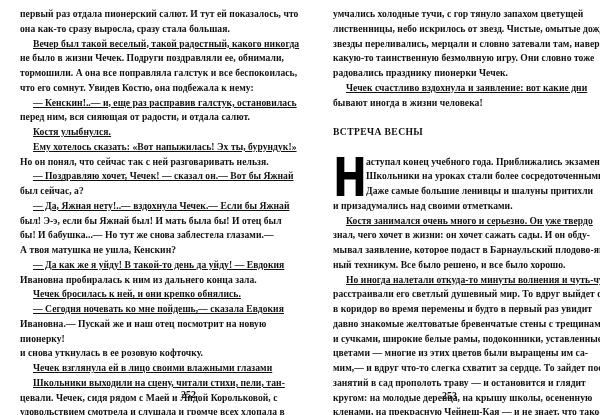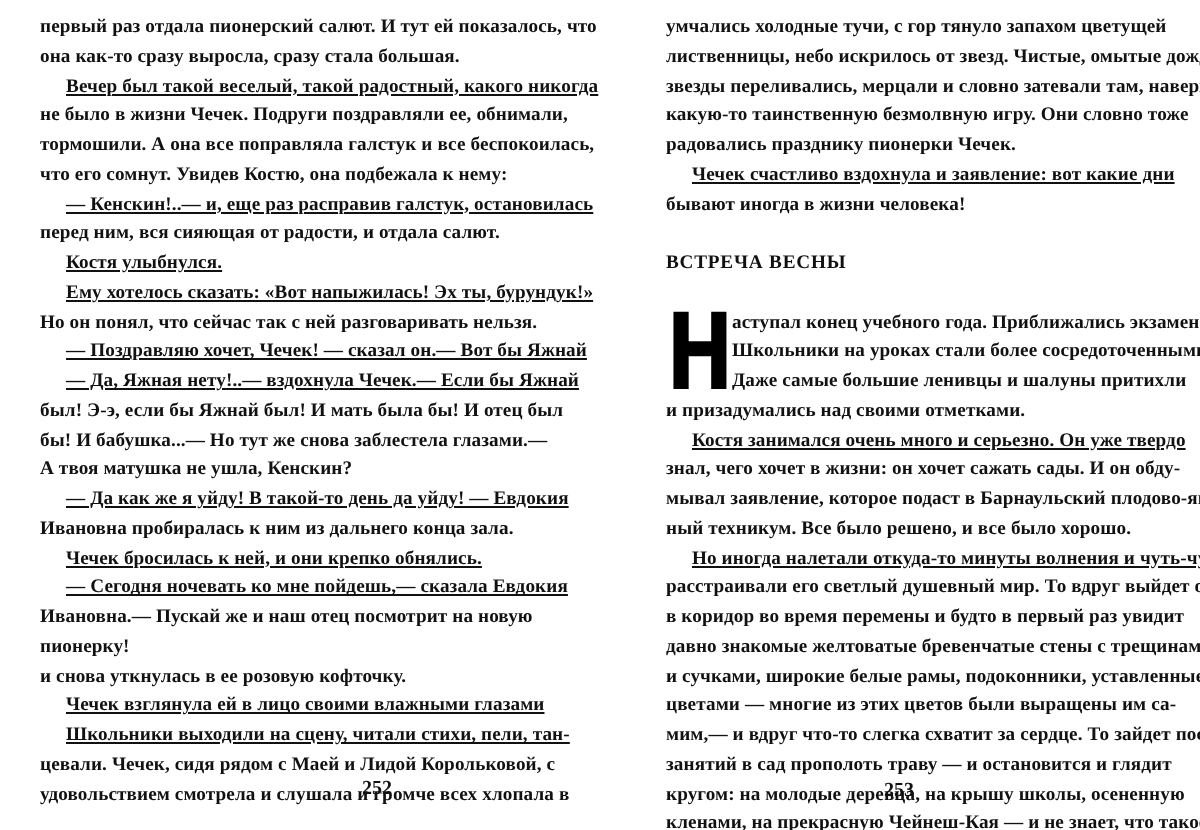--- a/index.html
+++ b/index.html
@@ -37,20 +37,21 @@
       <div class="line indent">Вечер был такой веселый, такой радостный, какого никогда</div>
       <div class="line ">не было в жизни Чечек. Подруги поздравляли ее, обнимали,</div>
       <div class="line ">тормошили. А она все поправляла галстук и все беспокоилась,</div>
       <div class="line last">что его сомнут. Увидев Костю, она подбежала к нему:</div>
       <div class="line indent">— Кенскин!..— и, еще раз расправив галстук, остановилась</div>
       <div class="line last">перед ним, вся сияющая от радости, и отдала салют.</div>
       <div class="line indent last">Костя улыбнулся.</div>
       <div class="line indent">Ему хотелось сказать: «Вот напыжилась! Эх ты, бурундук!»</div>
       <div class="line ">Но он понял, что сейчас так с ней разговаривать нельзя.</div>
       <div class="line indent">— Поздравляю хочет, Чечек! — сказал он.— Вот бы Яжнай</div>
+      <div class="line last">был сейчас, а?</div>
       <div class="line indent">— Да, Яжная нету!..— вздохнула Чечек.— Если бы Яжнай</div>
       <div class="line ">был! Э-э, если бы Яжнай был! И мать была бы! И отец был</div>
       <div class="line ">бы! И бабушка...— Но тут же снова заблестела глазами.—</div>
       <div class="line last">А твоя матушка не ушла, Кенскин?</div>
       <div class="line indent">— Да как же я уйду! В такой-то день да уйду! — Евдокия</div>
       <div class="line last">Ивановна пробиралась к ним из дальнего конца зала.</div>
       <div class="line indent last">Чечек бросилась к ней, и они крепко обнялись.</div>
       <div class="line indent">— Сегодня ночевать ко мне пойдешь,— сказала Евдокия</div>
       <div class="line ">Ивановна.— Пускай же и наш отец посмотрит на новую</div>
       <div class="line last">пионерку!</div>

